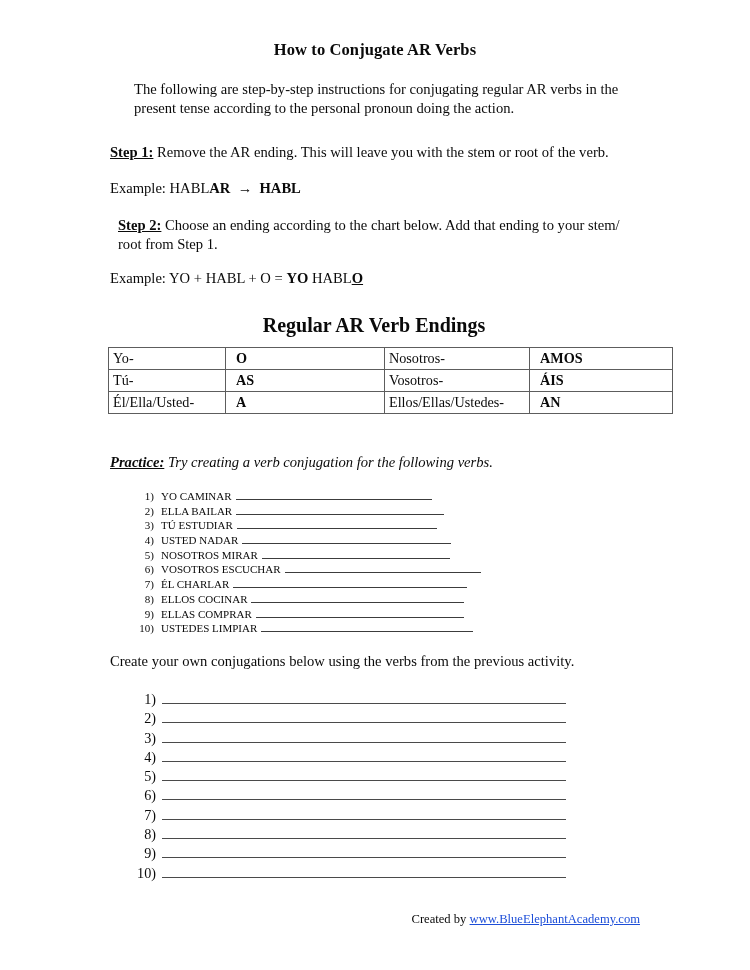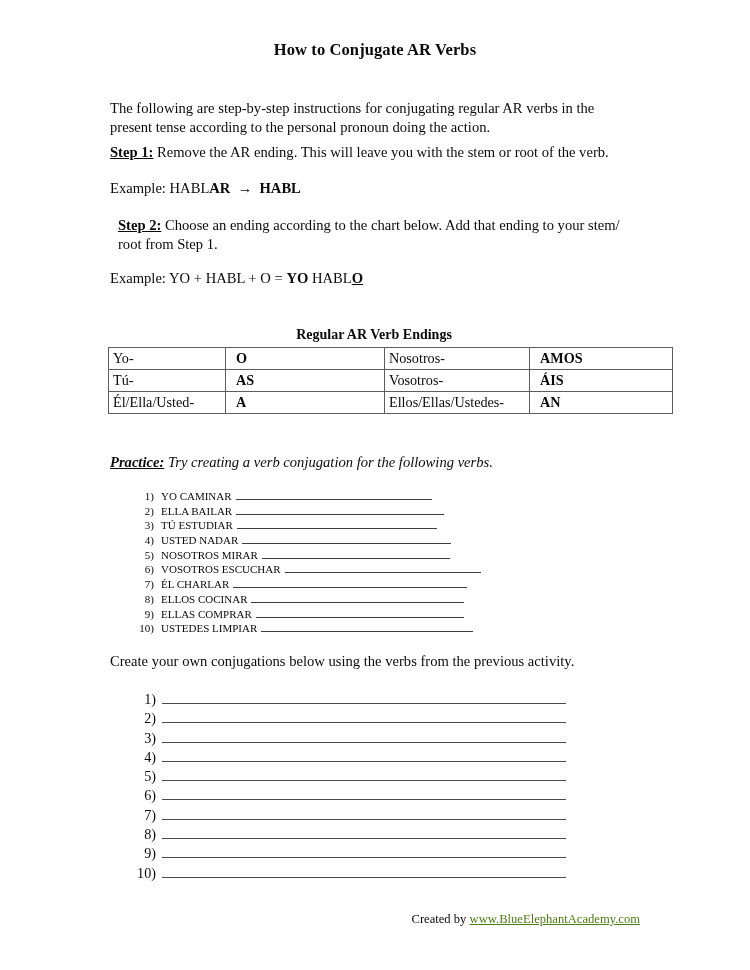--- a/index.html
+++ b/index.html
@@ -34,44 +34,44 @@
   }
 
   
   .para {
     position: absolute;
     left: 110px;
     width: 520px;
     font-size: 14.6px;
     line-height: 19px;
   }
-  .para-intro { top: 99px; }
+  .para-intro { top: 80px; margin-left: 24px; }
   .para-step1 { top: 143px; width: 540px; }
   .para-ex1   { top: 179px; }
   .para-step2 { top: 216px; width: 520px; margin-left: 8px; }
   .para-ex2   { top: 269px; }
   .para-practice { top: 453px; width: 540px; font-style: italic; }
   .para-create   { top: 652px; width: 540px; }
 
   .step-label {
     font-weight: bold;
     text-decoration: underline;
   }
   .b { font-weight: bold; }
   .bu { font-weight: bold; text-decoration: underline; }
   .arrow { font-weight: bold; font-size: 14.5px; }
 
   
   .table-heading {
     position: absolute;
     left: 108px;
-    top: 327px;
+    top: 314px;
     width: 532px;
     text-align: center;
-    font-size: 14px;
+    font-size: 20px;
     font-weight: bold;
   }
 
   
   .endings-table {
     position: absolute;
     left: 108px;
     top: 347px;
     width: 532px;
     border-collapse: collapse;
@@ -245,16 +245,16 @@
     <div class="blank-row"><span class="blank-num">4)</span><span class="blank-rule"></span></div>
     <div class="blank-row"><span class="blank-num">5)</span><span class="blank-rule"></span></div>
     <div class="blank-row"><span class="blank-num">6)</span><span class="blank-rule"></span></div>
     <div class="blank-row"><span class="blank-num">7)</span><span class="blank-rule"></span></div>
     <div class="blank-row"><span class="blank-num">8)</span><span class="blank-rule"></span></div>
     <div class="blank-row"><span class="blank-num">9)</span><span class="blank-rule"></span></div>
     <div class="blank-row"><span class="blank-num">10)</span><span class="blank-rule"></span></div>
   </div>
 
   <div class="footer">
-    <span>Created by </span><a class="footer-link" href="#" style="color: #4d7c0f;">www.BlueElephantAcademy.com</a>
+    <span>Created by </span><a class="footer-link" href="#" style="color: #1d4ed8;">www.BlueElephantAcademy.com</a>
   </div>
 
 </div>
 
 </body></html>

